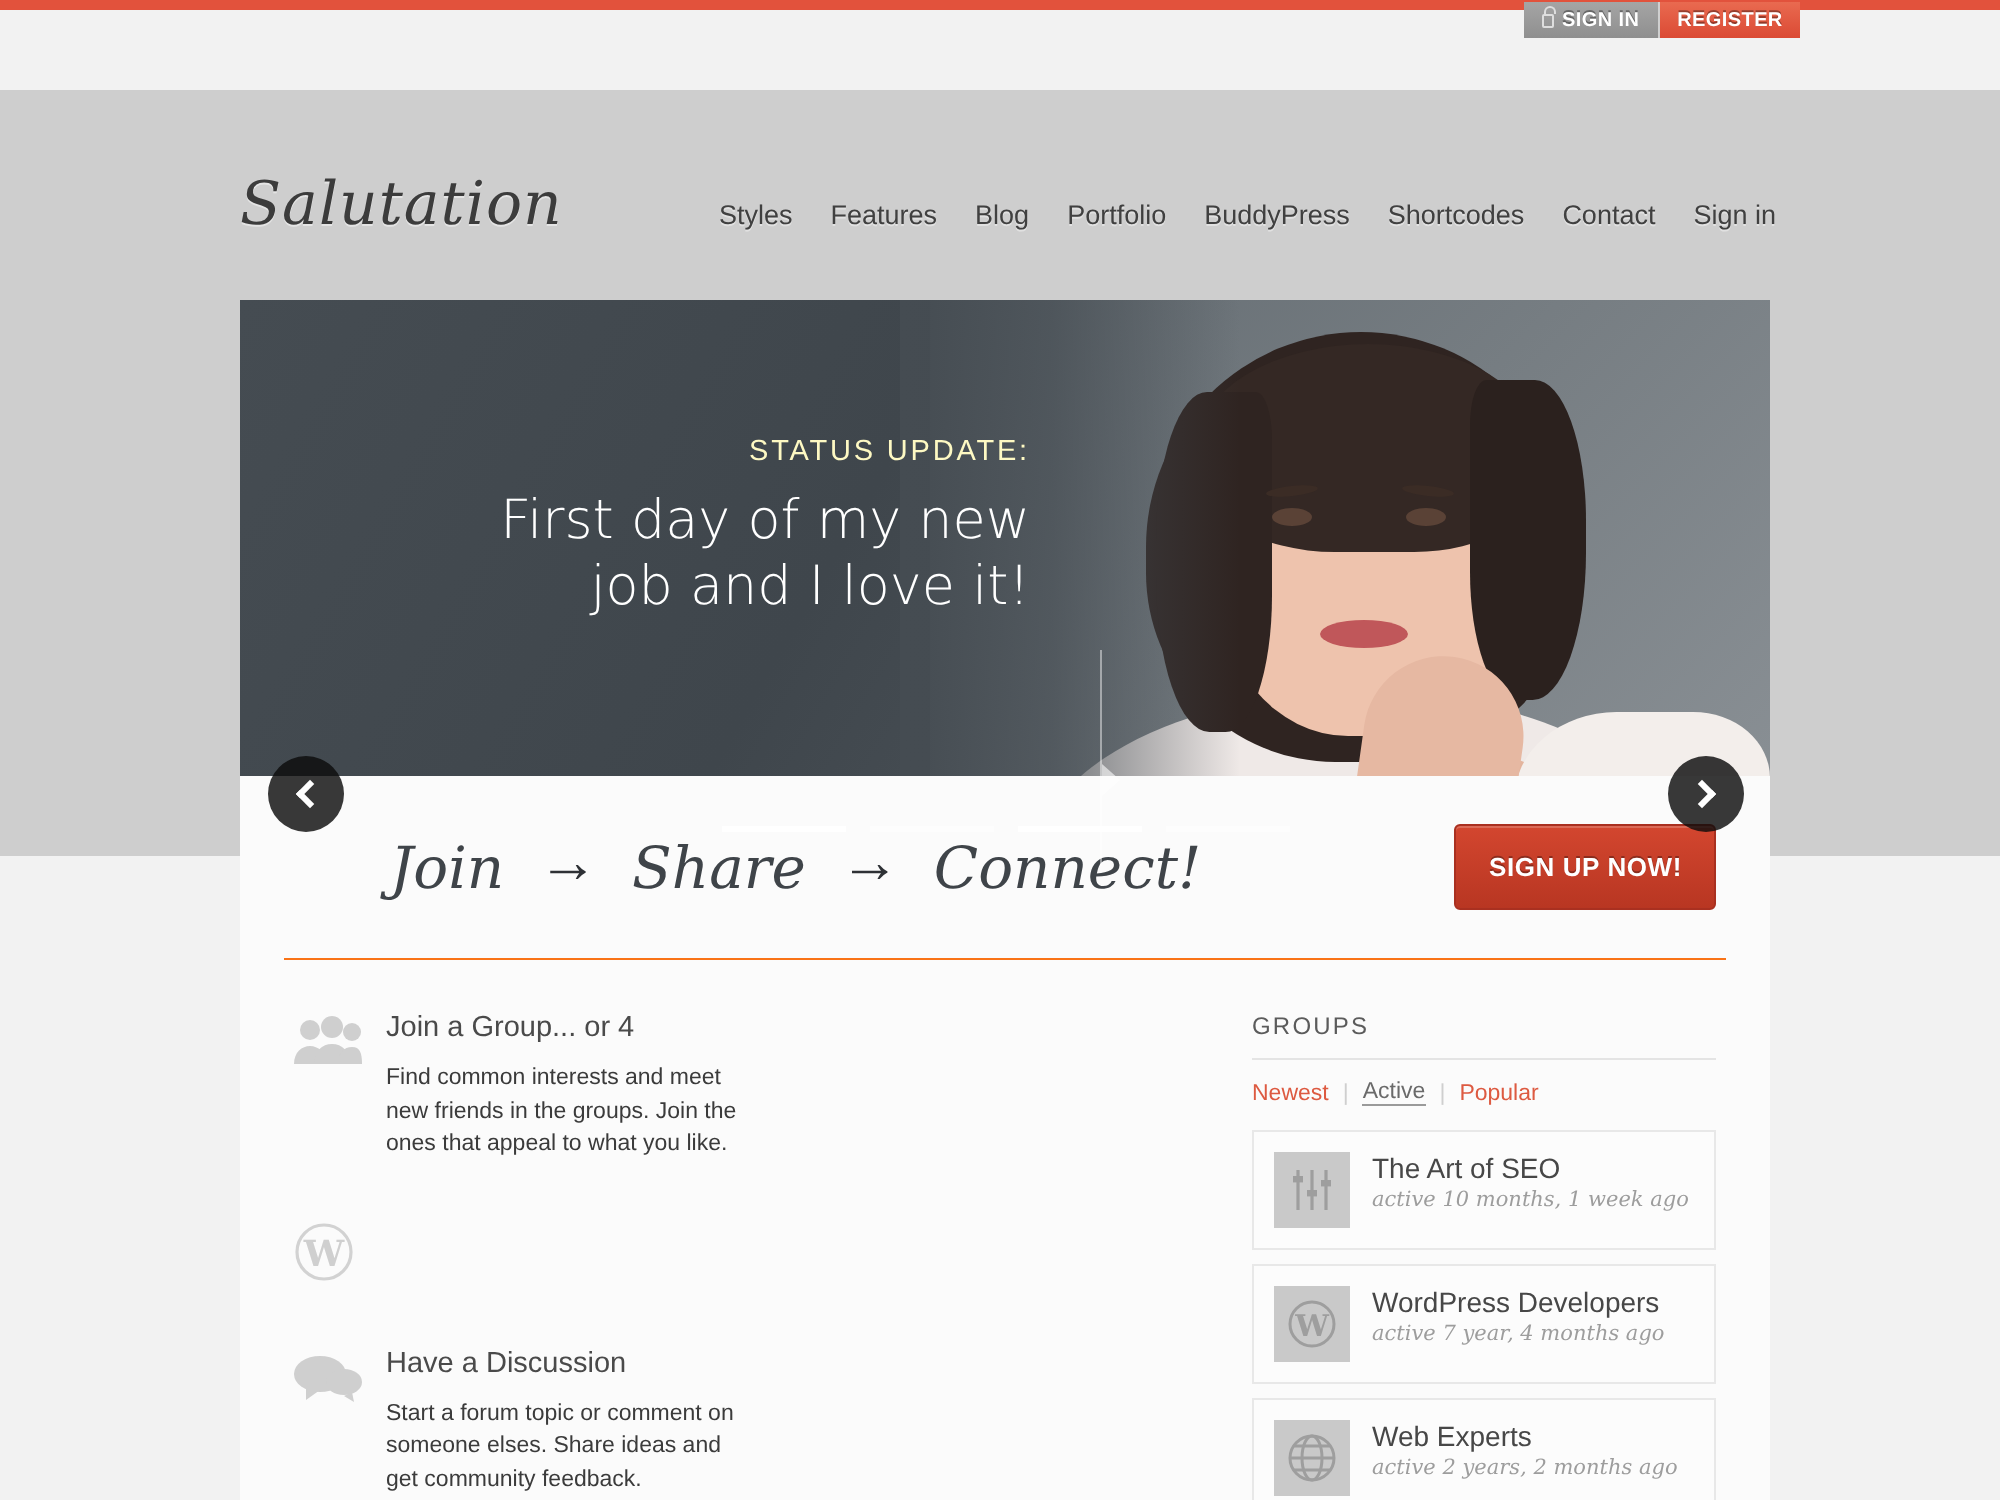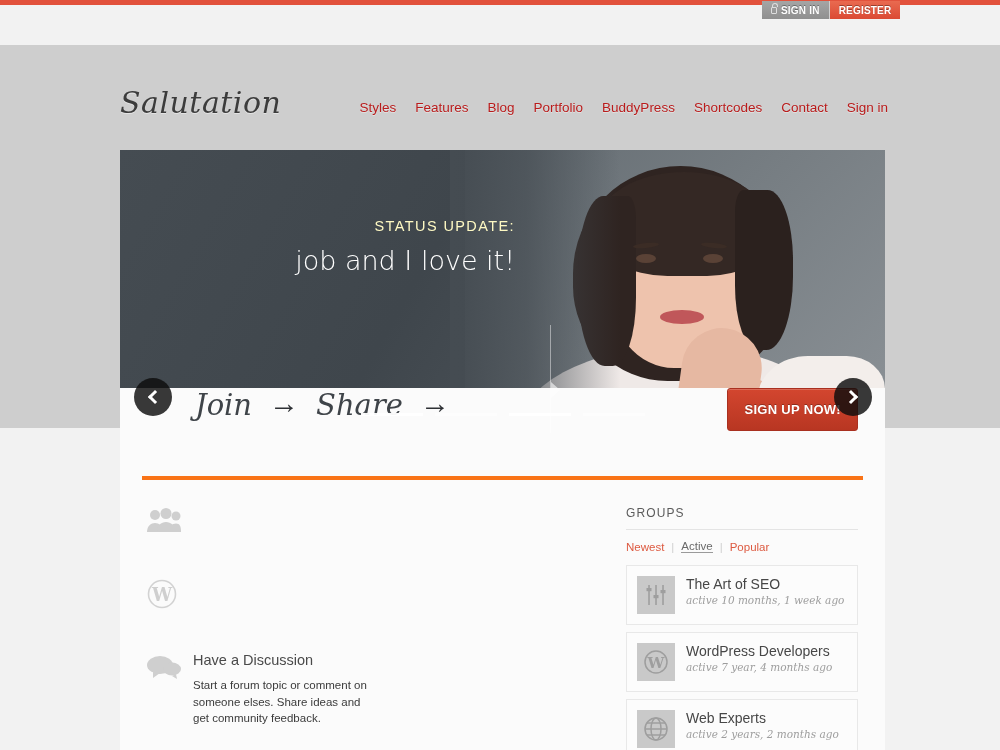--- a/index.html
+++ b/index.html
@@ -97,21 +97,21 @@
   .nav {
     position: absolute;
     right: 112px;
     top: 55px;
     display: flex;
     gap: 19px;
     align-items: center;
   }
   .nav-item {
     font-size: 13.5px;
-    color: #b91c1c;
+    color: #404040;
     cursor: pointer;
     text-shadow: 0 1px 0 rgba(255,255,255,.4);
     white-space: nowrap;
   }
 
   
   .slider {
     position: absolute;
     left: 120px;
     top: 105px;
@@ -312,22 +312,22 @@
     position: absolute;
     left: 120px; top: 388px;
     width: 765px;
     min-height: 362px;
     background: #fbfbfb;
     padding: 0 22px;
   }
   .cta-row {
     height: 92px;
     display: flex;
-    align-items: flex-start;
-    border-bottom: 4px solid #f97316;
+    align-items: center;
+    border-bottom: 1px solid #f97316;
     padding: 0 5px;
   }
   .cta-steps {
     display: flex;
     align-items: center;
     gap: 17px;
     flex: 1;
     padding-left: 48px;
   }
   .cta-word {
@@ -502,20 +502,21 @@
       <div class="ph-lip"></div>
       <div class="ph-arm"></div>
       <div class="ph-sleeve"></div>
       <div class="ph-hand"></div>
     </div>
 
     <div class="slide-fade"></div>
 
     <div class="slide-caption">
       <div class="slide-kicker">STATUS UPDATE:</div>
+      <div class="slide-title">First day of my new</div>
       <div class="slide-title">job and I love it!</div>
     </div>
     <div class="caption-rule"></div>
     <div class="caption-tri"></div>
 
     <div class="slider-arrow prev">
       <span class="chev left"></span>
     </div>
     <div class="slider-arrow next">
       <span class="chev right"></span>
@@ -531,39 +532,44 @@
 </div>
 
 <div class="content">
 
   <div class="cta-row">
     <div class="cta-steps">
       <span class="cta-word">Join</span>
       <span class="cta-arrow">→</span>
       <span class="cta-word">Share</span>
       <span class="cta-arrow">→</span>
+      <span class="cta-word">Connect!</span>
     </div>
     <button class="signup-btn">SIGN UP NOW!</button>
   </div>
 
   <div class="columns">
 
     <div class="features">
 
       <div class="feature">
         <div class="feature-icon">
           <svg width="34" height="26" viewBox="0 0 34 26" fill="#cfcfcf">
             <circle cx="8" cy="7" r="5"></circle>
               <path d="M0 24c0-6 4-9 8-9s8 3 8 9z"></path>
             <circle cx="19" cy="5.5" r="5.5"></circle>
               <path d="M10 24c0-6.5 4-10 9-10s9 3.5 9 10z"></path>
             <circle cx="29" cy="8" r="4.5"></circle>
               <path d="M22 24c0-5.5 3-8.5 7-8.5s5 3 5 8.5z"></path>
           </svg>
         </div>
+        <div class="feature-body">
+          <div class="feature-title">Join a Group... or 4</div>
+          <div class="feature-text">Find common interests and meet new friends in the groups. Join the ones that appeal to what you like.</div>
+        </div>
       </div>
 
       <div class="feature">
         <div class="feature-icon">
           <svg width="30" height="30" viewBox="0 0 30 30">
             <circle cx="15" cy="15" r="13.5" fill="none" stroke="#d2d2d2" stroke-width="1.6"></circle>
             <text x="15" y="22" font-family="DejaVu Serif, serif" font-size="18" font-weight="bold" fill="#cfcfcf" text-anchor="middle">W</text>
           </svg>
         </div>
       </div>

